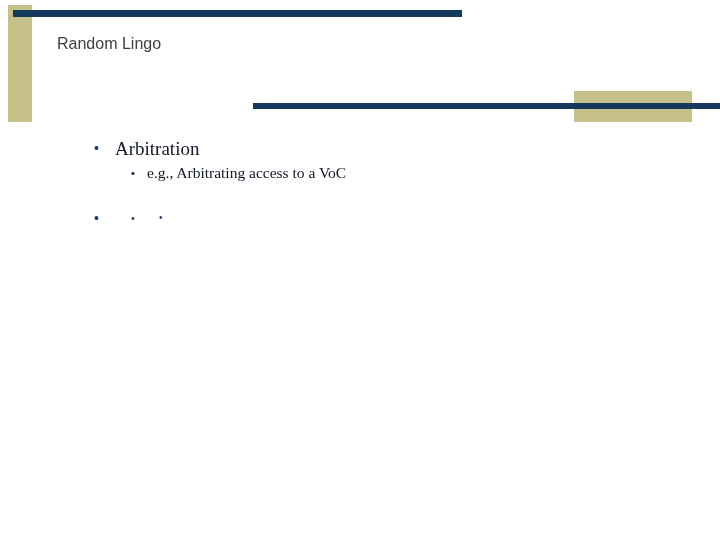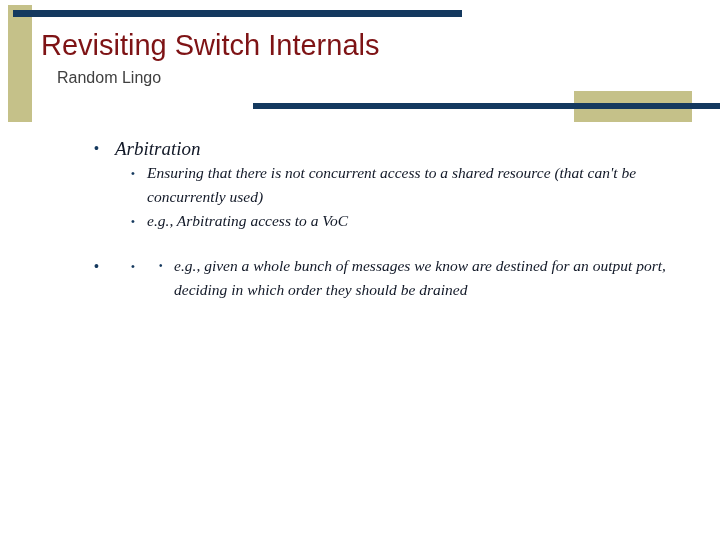--- a/index.html
+++ b/index.html
@@ -157,62 +157,58 @@
     top: 0;
     width: 11px;
     color: #15395e;
     font-family: "Liberation Sans", "DejaVu Sans", sans-serif;
     font-size: 10px;
     line-height: 24px;
   }
 
   .b-text {
     display: block;
-    font-style: italic;
   }
 </style>
 </head>
 <body>
 
 <div id="slide">
 
   <div class="deco-khaki-vbar"></div>
   <div class="deco-navy-topbar"></div>
   <div class="deco-khaki-block"></div>
   <div class="deco-navy-underbar"></div>
 
   <div class="title-block">
-    <h1 class="slide-title">Revisiting Switch Internals</h1>
     <h2 class="slide-subtitle">Random Lingo</h2>
   </div>
 
   <div class="body-block">
 
     <div class="bullet-group">
       <div class="b-row lvl1">
         <span class="marker">•</span>
         <span class="b-text">Arbitration</span>
       </div>
       <div class="b-row lvl2">
         <span class="marker">•</span>
-        <span class="b-text">Ensuring that there is not concurrent access to a shared resource (that can't be concurrently used)</span>
       </div>
       <div class="b-row lvl2">
         <span class="marker">•</span>
         <span class="b-text">e.g., Arbitrating access to a VoC</span>
       </div>
     </div>
 
     <div class="bullet-group">
       <div class="b-row lvl1">
         <span class="marker">•</span>
       </div>
       <div class="b-row lvl2">
         <span class="marker">•</span>
       </div>
       <div class="b-row lvl3">
         <span class="marker">•</span>
-        <span class="b-text">e.g., given a whole bunch of messages we know are destined for an output port, deciding in which order they should be drained</span>
       </div>
     </div>
 
   </div>
 </div>
 
 </body></html>

